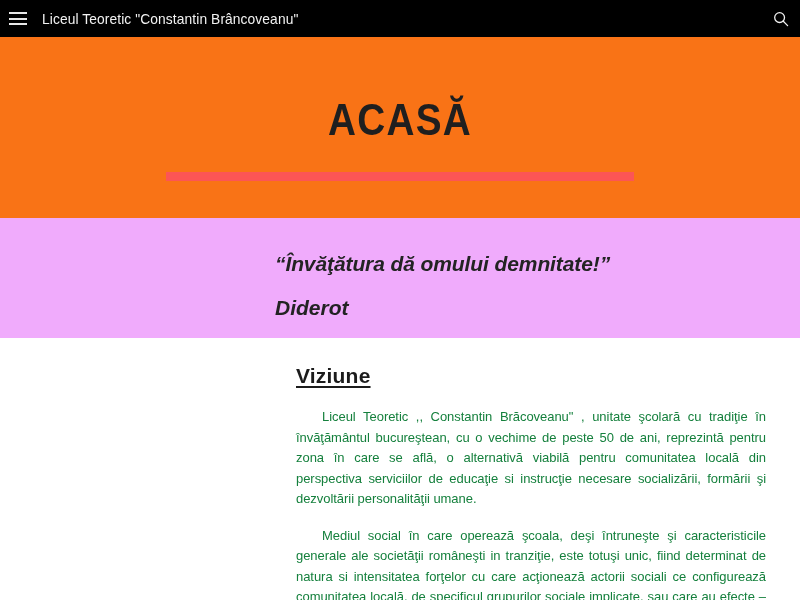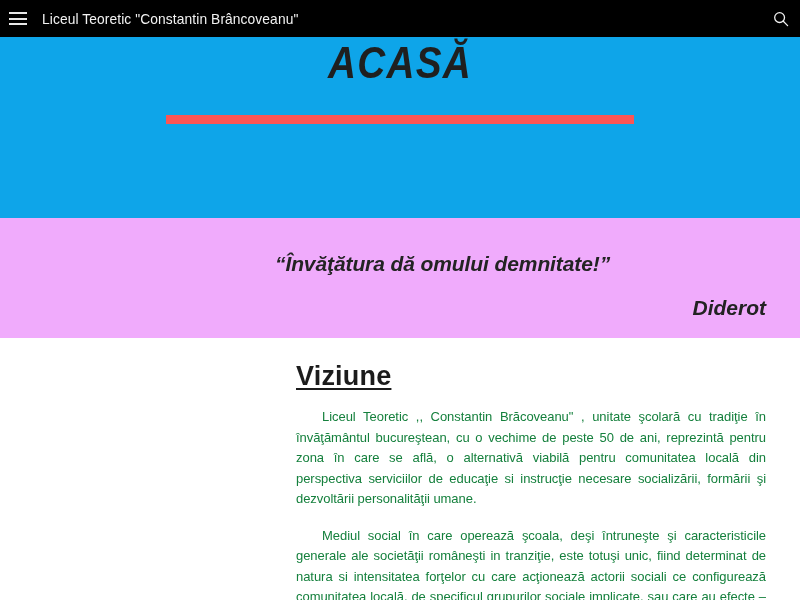--- a/index.html
+++ b/index.html
@@ -58,24 +58,24 @@
     width: 22px;
     height: 22px;
     display: flex;
     align-items: center;
     justify-content: center;
     cursor: pointer;
   }
 
   
   .title-block {
-    background: #0ea5e9;
+    background: #f97316;
+    padding-top: 57px;
     padding-bottom: 0;
     height: 181px;
-    font-style: italic;
   }
 
   .page-title {
     text-align: center;
     font-size: 45px;
     line-height: 52px;
     font-weight: 700;
     color: #1f1f1f;
     letter-spacing: 1.5px;
     font-family: "Liberation Sans Narrow", "Liberation Sans", sans-serif;
@@ -100,42 +100,41 @@
     font-size: 21px;
     line-height: 28px;
     font-weight: 700;
     font-style: italic;
     color: #232323;
     letter-spacing: -0.1px;
   }
 
   .quote-author {
     margin-top: 16px;
-    text-align: right;
     font-size: 21px;
     line-height: 28px;
     font-weight: 700;
     font-style: italic;
     color: #232323;
     padding-right: 0px;
   }
 
   
   .content-area {
     background: #ffffff;
     padding-top: 24px;
   }
 
   .content-col {
     margin-left: 296px;
     width: 470px;
   }
 
   .section-heading {
-    font-size: 27px;
+    font-size: 21px;
     line-height: 28px;
     font-weight: 700;
     color: #1c1c1c;
     text-decoration: underline;
     text-underline-offset: 3px;
     text-decoration-thickness: 2px;
     margin-bottom: 17px;
     letter-spacing: 0.2px;
   }
 

